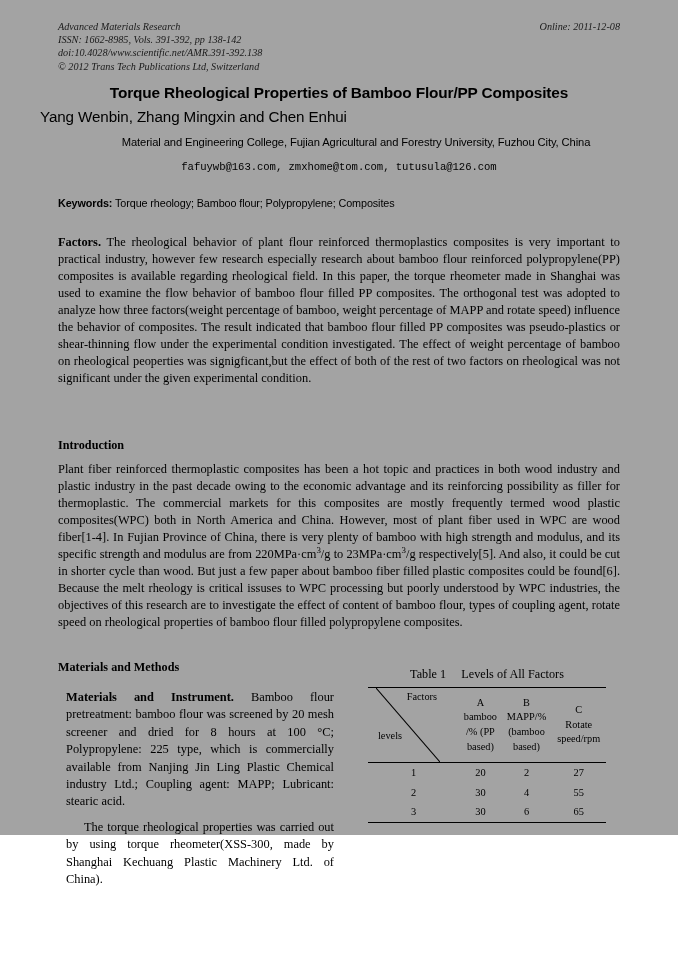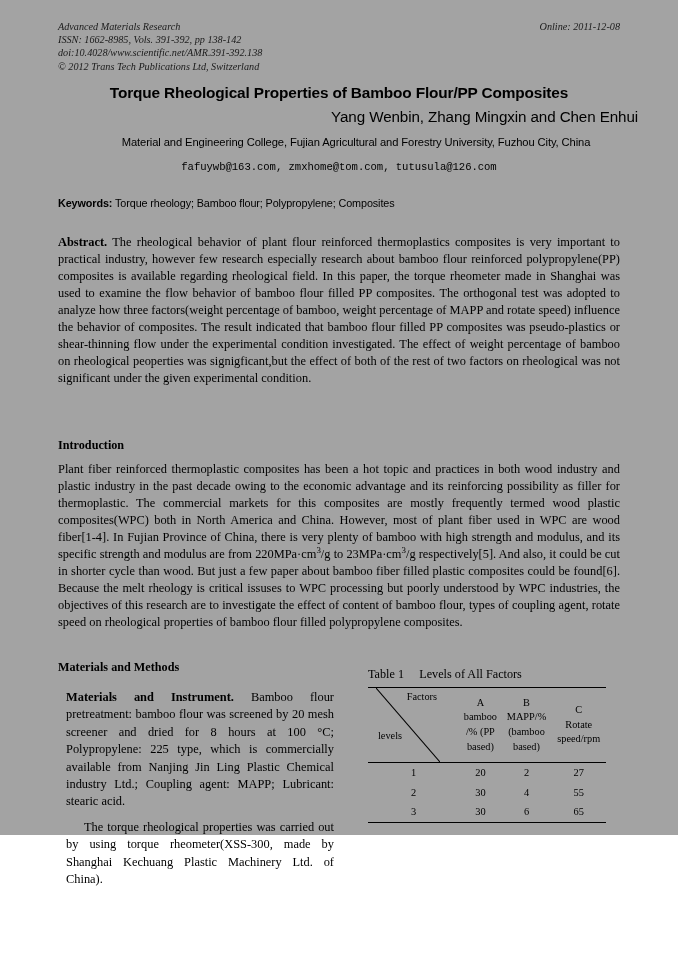--- a/index.html
+++ b/index.html
@@ -62,21 +62,21 @@
     font-weight: bold;
     font-size: 15.4px;
     line-height: 19px;
     letter-spacing: -0.15px;
   }
   .authors {
     position: absolute;
     left: 40px;
     top: 107px;
     width: 598px;
-    text-align: right;
+    text-align: left;
     font-family: "Liberation Sans", sans-serif;
     font-size: 15.2px;
     line-height: 19px;
     letter-spacing: -0.1px;
   }
   .affiliation {
     position: absolute;
     left: 47px;
     top: 135px;
     width: 618px;
@@ -187,21 +187,21 @@
   .table-wrap {
     position: absolute;
     left: 368px;
     top: 666px;
     width: 238px;
   }
   .table-caption {
     font-family: "Liberation Serif", serif;
     font-size: 12.2px;
     line-height: 16px;
-    text-align: left;
+    text-align: center;
     margin-bottom: 5px;
     white-space: pre;
   }
   table.factors {
     border-collapse: collapse;
     width: 238px;
     font-family: "Liberation Serif", serif;
     font-size: 10.3px;
   }
   table.factors td {
@@ -286,21 +286,21 @@
   <div class="authors">Yang Wenbin, Zhang Mingxin and Chen Enhui</div>
   <div class="affiliation">Material and Engineering College, Fujian Agricultural and Forestry University, Fuzhou City, China</div>
   <div class="emails">fafuywb@163.com, zmxhome@tom.com, tutusula@126.com</div>
 
   <div class="keywords">
     <b>Keywords:</b>
     <span>Torque rheology; Bamboo flour; Polypropylene; Composites</span>
   </div>
 
   <div class="abstract">
-    <span class="lead">Abstract.</span>
+    <span class="lead">Factors.</span>
     <span>The rheological behavior of plant flour reinforced thermoplastics composites is very important to practical industry, however few research especially research about bamboo flour reinforced polypropylene(PP) composites is available regarding rheological field. In this paper, the torque rheometer made in Shanghai was used to examine the flow behavior of bamboo flour filled PP composites. The orthogonal test was adopted to analyze how three factors(weight percentage of bamboo, weight percentage of MAPP and rotate speed) influence the behavior of composites. The result indicated that bamboo flour filled PP composites was pseudo-plastics or shear-thinning flow under the experimental condition investigated. The effect of weight percentage of bamboo on rheological peoperties was signigficant,but the effect of both of the rest of two factors on rheological was not significant under the given experimental condition.</span>
   </div>
 
   <div class="h-section" id="intro-heading">Introduction</div>
   <div class="intro-body">
     <span>Plant fiber reinforced thermoplastic composites has been a hot topic and practices in both wood industry and plastic industry in the past decade owing to the economic advantage and its reinforcing possibility as filler for thermoplastic. The commercial markets for this composites are mostly frequently termed wood plastic composites(WPC) both in North America and China. However, most of plant fiber used in WPC are wood fiber[1-4]. In Fujian Province of China, there is very plenty of bamboo with high strength and modulus, and its specific strength and modulus are from 220MPa·cm</span><sup>3</sup><span>/g to 23MPa·cm</span><sup>3</sup><span>/g respectively[5]. And also, it could be cut in shorter cycle than wood. But just a few paper about bamboo fiber filled plastic composites could be found[6]. Because the melt rheology is critical issuses to WPC processing but poorly understood by WPC industries, the objectives of this research are to investigate the effect of content of bamboo flour, types of coupling agent, rotate speed on rheological properties of bamboo flour filled polypropylene composites.</span>
   </div>
 
   <div class="h-section" id="methods-heading">Materials and Methods</div>
 

